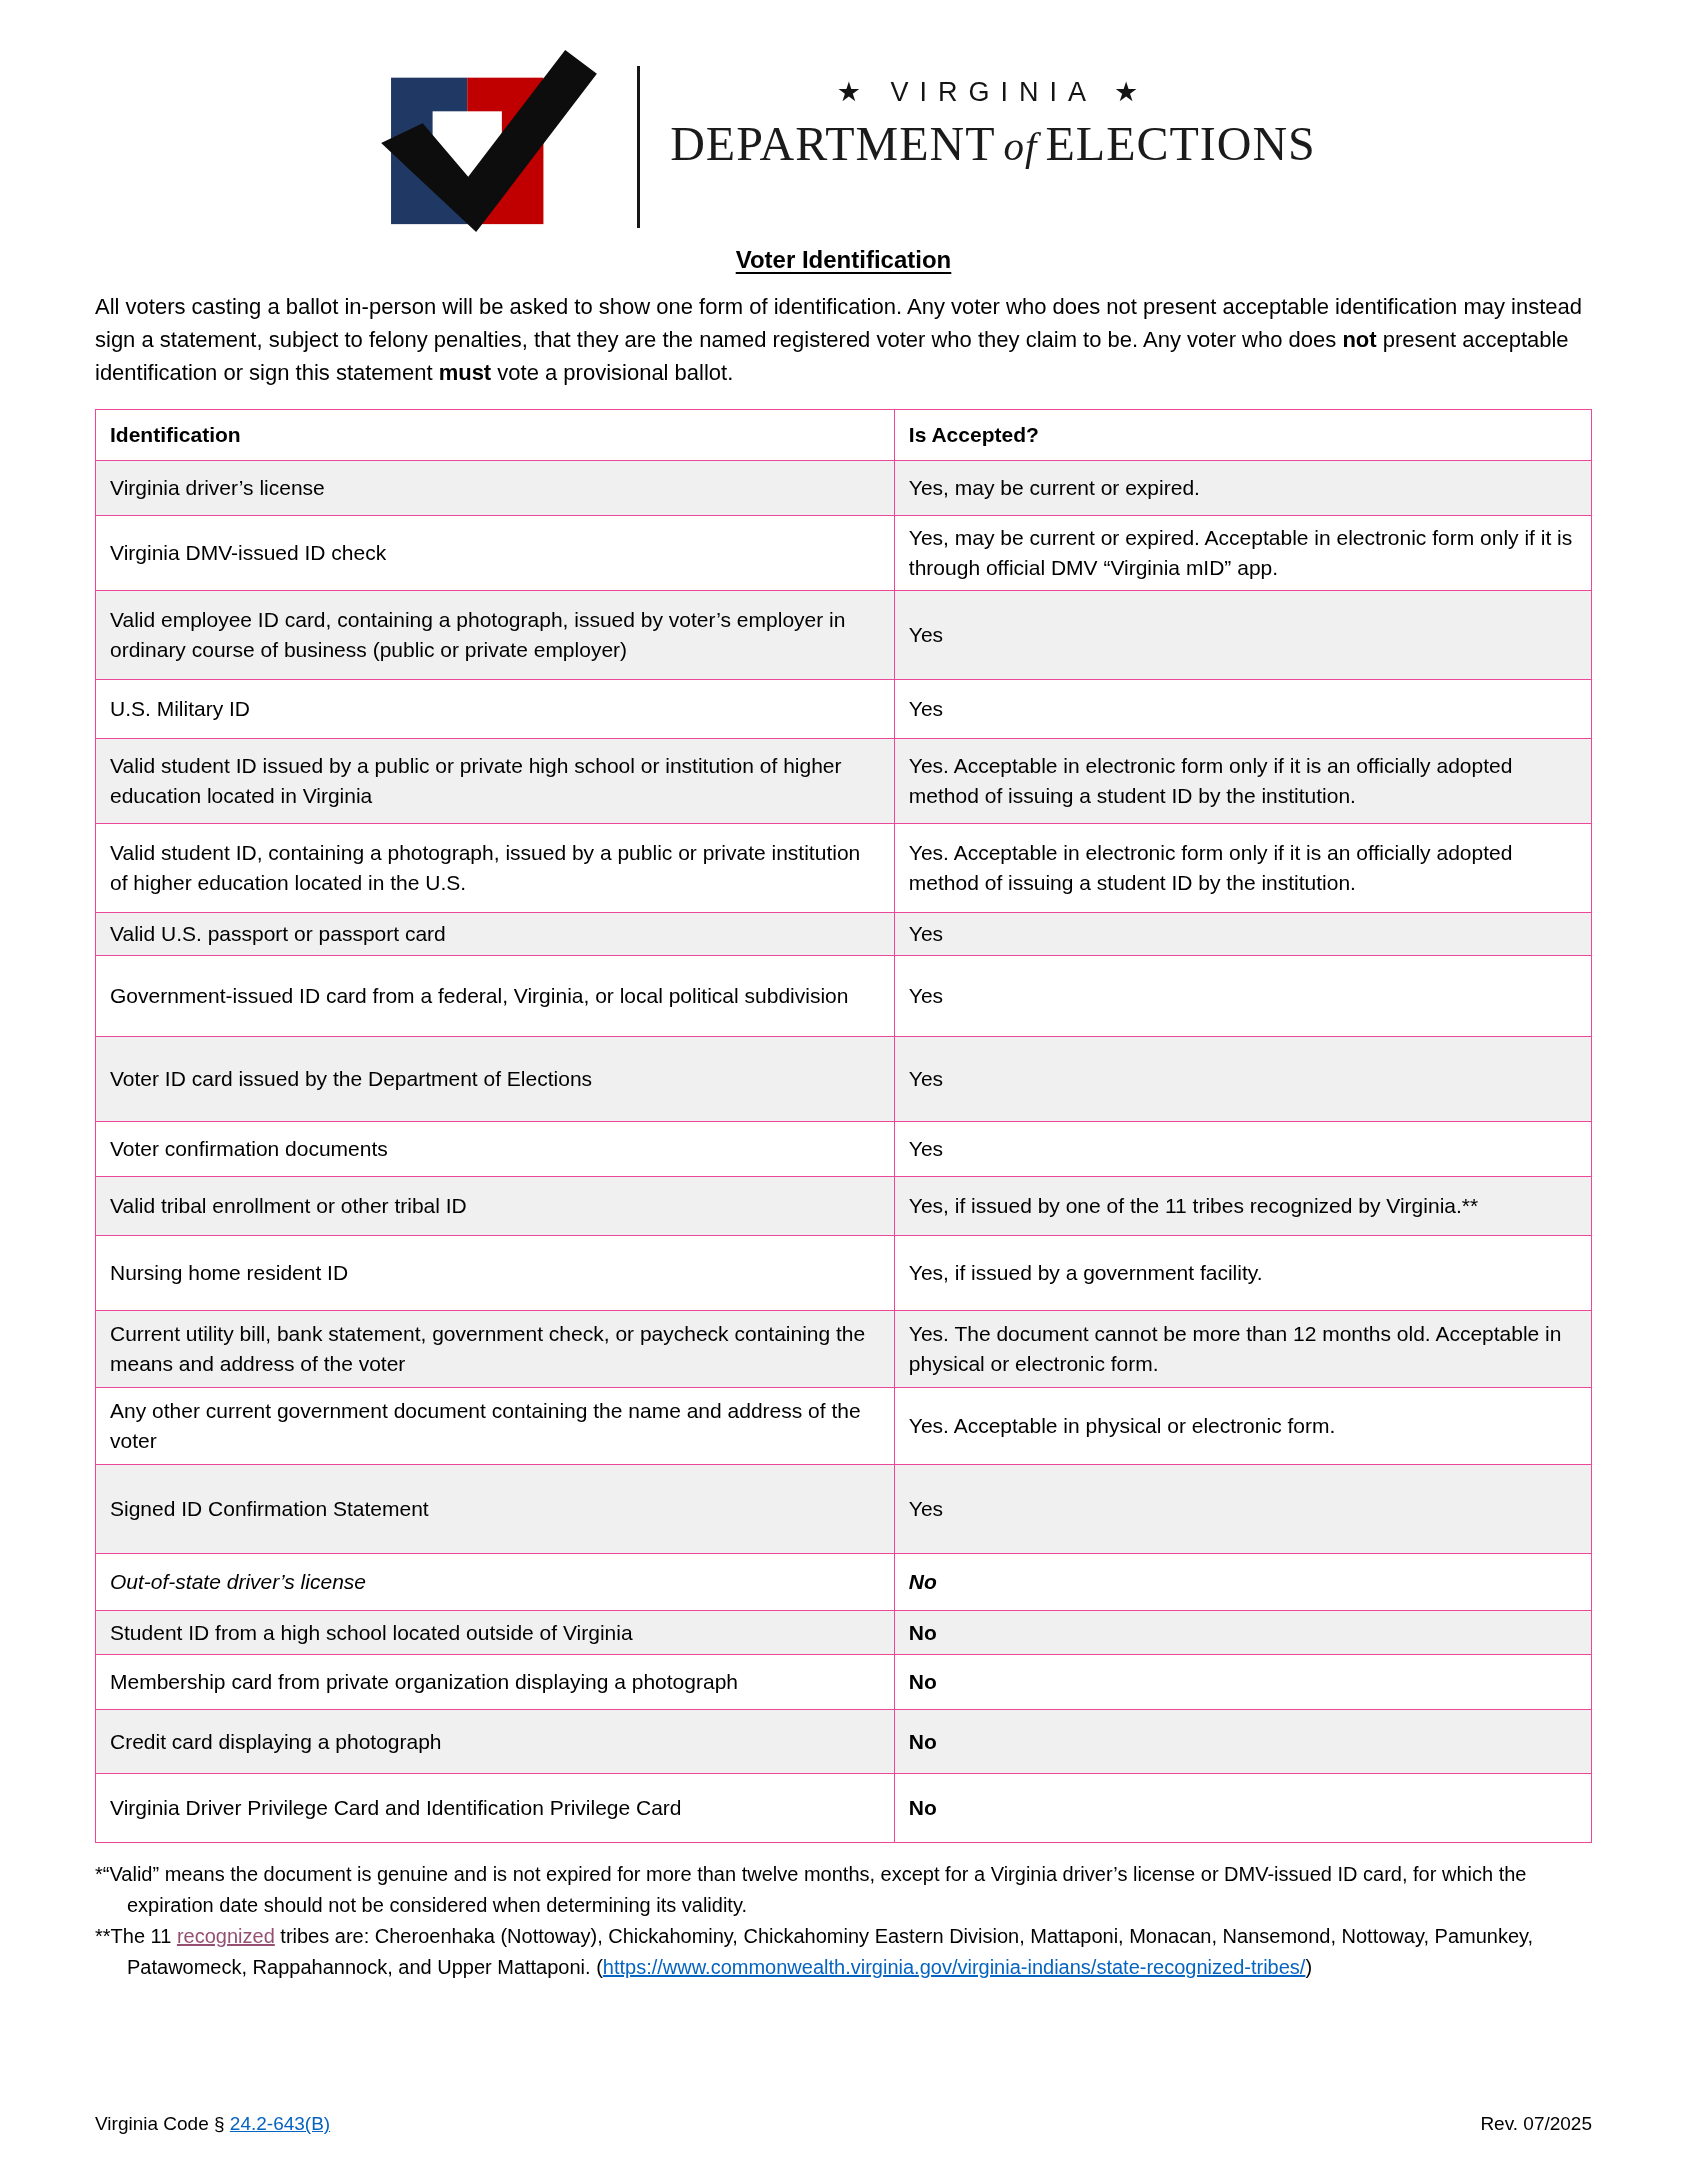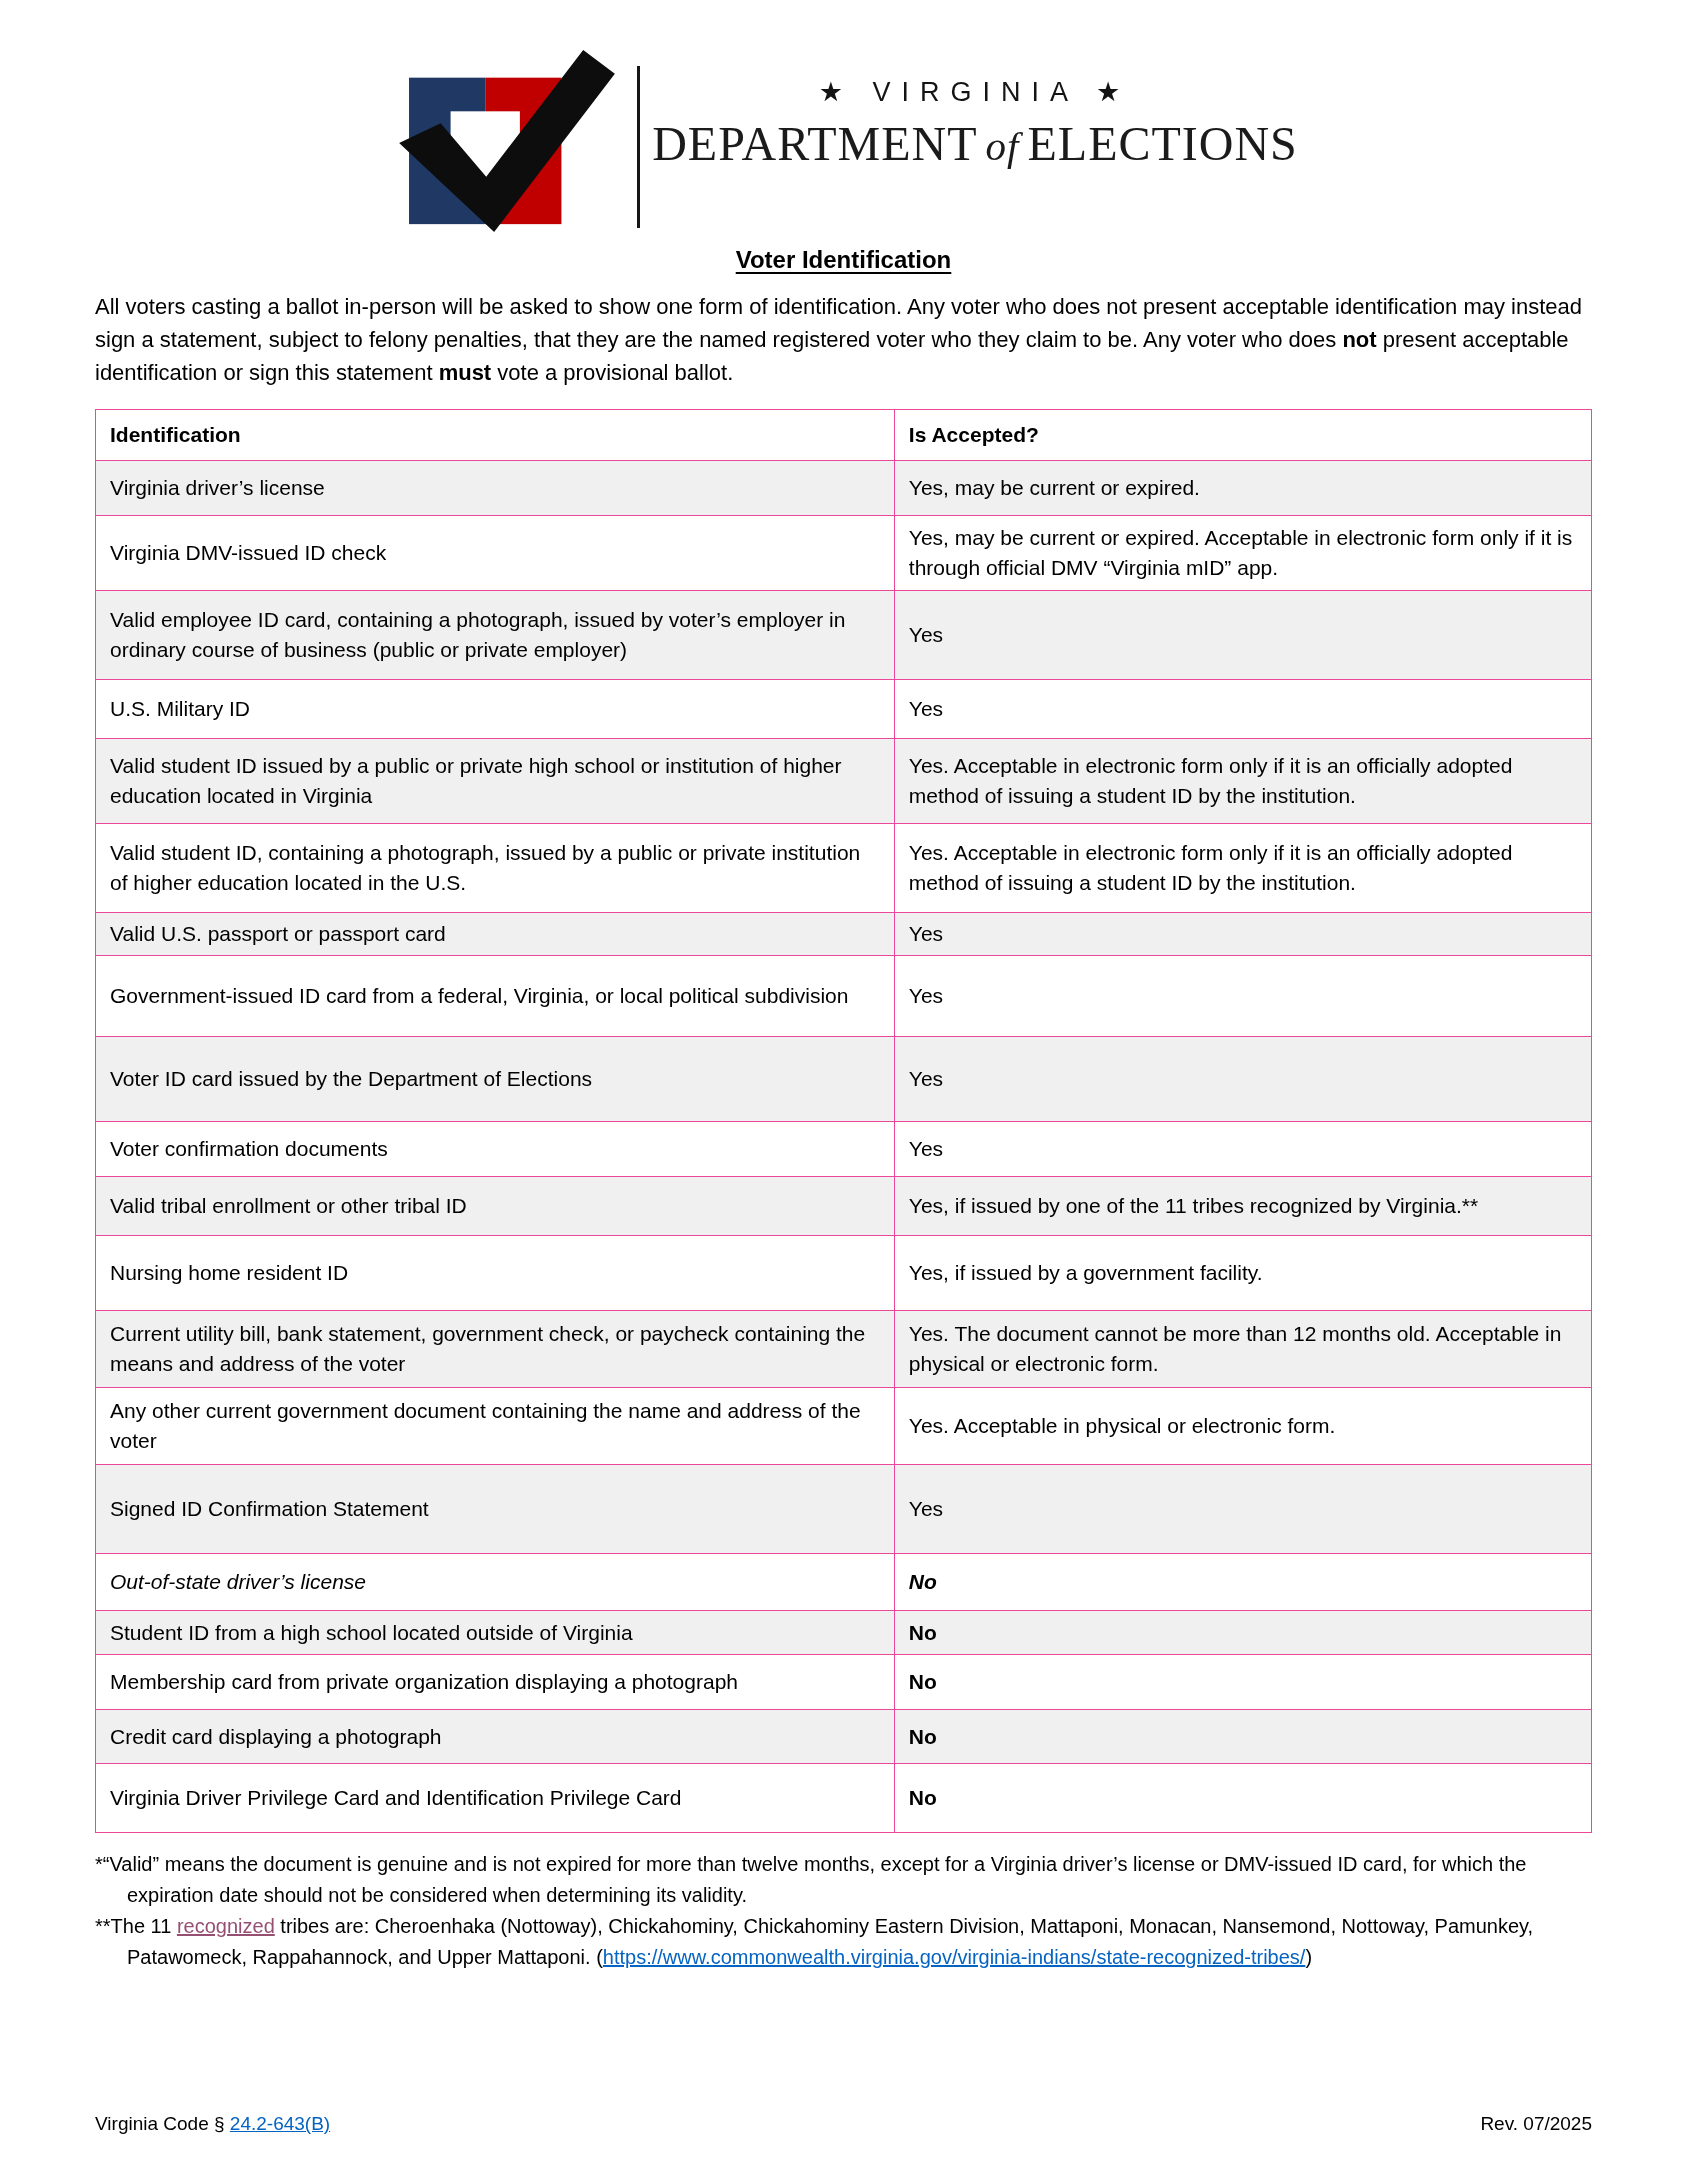--- a/index.html
+++ b/index.html
@@ -4,21 +4,21 @@
 <style>
   html,body{margin:0;padding:0;}
   body{
     width:1683px;height:2178px;background:#ffffff;color:#000;
     font-family:"Liberation Sans","DejaVu Sans",sans-serif;
     position:relative;overflow:hidden;
   }
   .page{padding:46px 91px 0 95px;}
 
   
-  .brand{display:flex;justify-content:center;align-items:flex-start;gap:12px;height:196px;}
+  .brand{display:flex;justify-content:center;align-items:flex-start;gap:30px;height:196px;}
   .logo-wrap{position:relative;width:236px;height:190px;flex:0 0 auto;}
   .logo-wrap svg{position:absolute;left:0;top:0;}
   .brand-divider{width:3px;height:162px;background:#161616;margin-top:20px;flex:0 0 auto;}
   .brand-text{display:flex;flex-direction:column;align-items:center;margin-top:30px;}
   .virginia-line{font-size:27px;letter-spacing:11px;font-weight:500;color:#141414;white-space:nowrap;}
   .dept-line{font-family:"Liberation Serif","DejaVu Serif",serif;font-size:48px;color:#1b1b1b;margin-top:8px;letter-spacing:1px;white-space:nowrap;}
   .dept-line .of{font-style:italic;font-size:41px;margin:0 8px;}
 
   
   .doc-title{text-align:center;font-size:24px;font-weight:bold;text-decoration:underline;text-underline-offset:4px;margin:4px 0 16px 0;}
@@ -46,21 +46,21 @@
   .idt tbody tr:nth-child(9) td{height:85px}
   .idt tbody tr:nth-child(10) td{height:55px}
   .idt tbody tr:nth-child(11) td{height:59px}
   .idt tbody tr:nth-child(12) td{height:75px}
   .idt tbody tr:nth-child(13) td{height:77px}
   .idt tbody tr:nth-child(14) td{height:77px}
   .idt tbody tr:nth-child(15) td{height:89px}
   .idt tbody tr:nth-child(16) td{height:57px}
   .idt tbody tr:nth-child(17) td{height:44px}
   .idt tbody tr:nth-child(18) td{height:55px}
-  .idt tbody tr:nth-child(19) td{height:54px}
+  .idt tbody tr:nth-child(19) td{height:64px}
   .idt tbody tr:nth-child(20) td{height:69px}
 
   
   .footnotes{margin-top:16px;font-size:20px;line-height:31px;}
   .footnote{margin:0;padding-left:32px;text-indent:-32px;}
   .link{color:#0563c1;text-decoration:underline;cursor:pointer;}
   .visited{color:#954f72;text-decoration:underline;cursor:pointer;}
   .footer{position:absolute;left:95px;right:91px;top:2113px;display:flex;justify-content:space-between;font-size:19px;}
 </style>
 </head>

